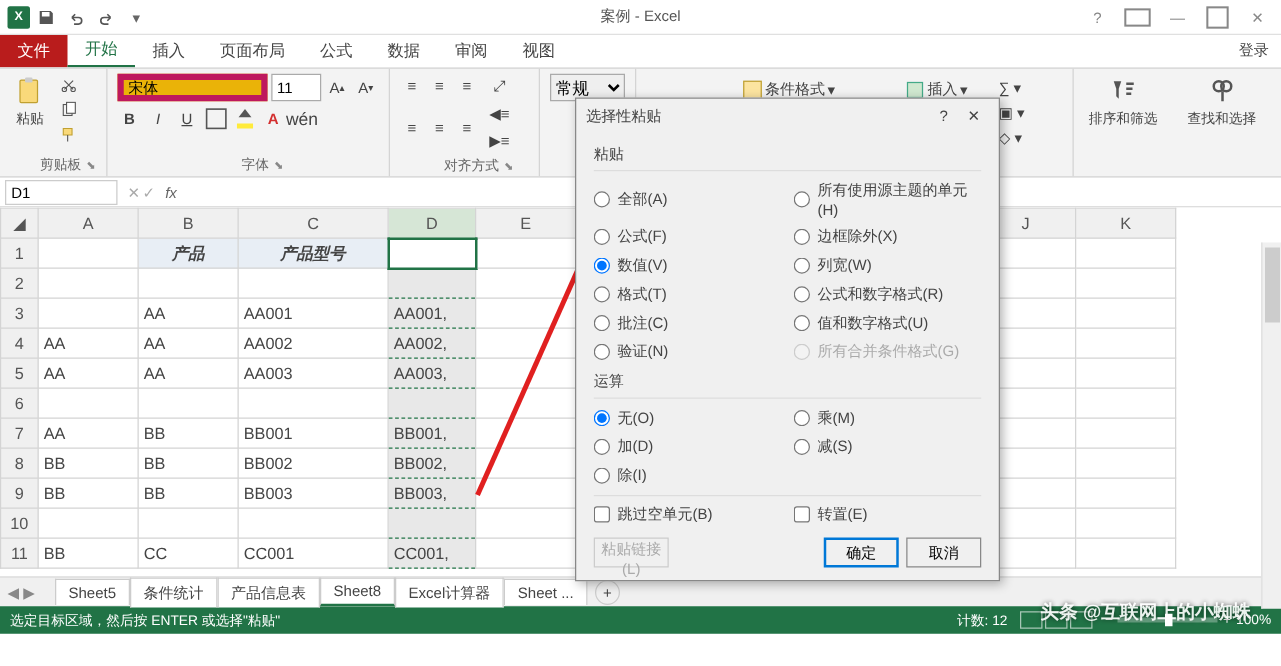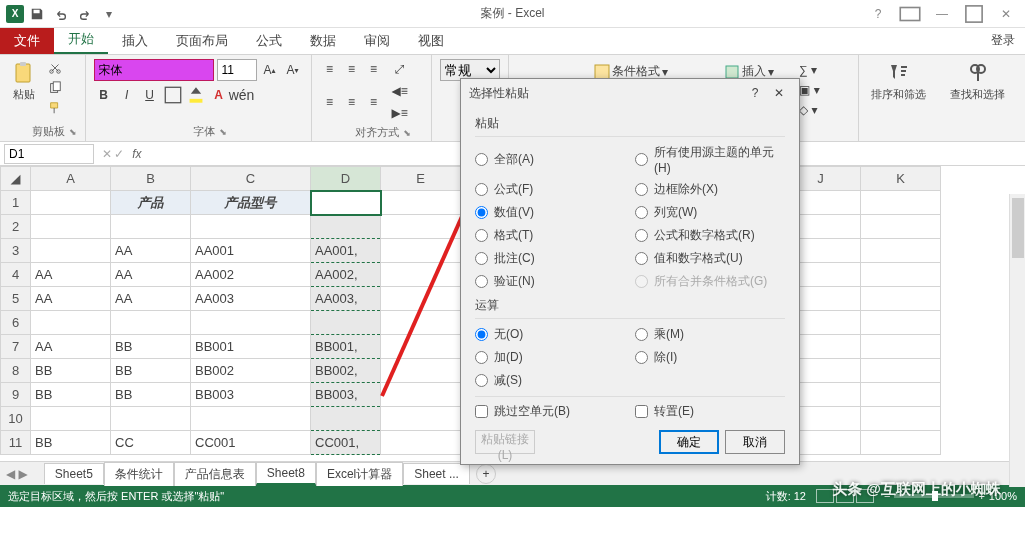--- a/index.html
+++ b/index.html
@@ -28,21 +28,21 @@
 .group-label { text-align: center; font-size: 11px; color: #666; padding-top: 2px; margin-left: 24px; }
 .group-label .dlg { font-size: 9px; color: #888; margin-left: 4px; cursor: pointer; }
 .group-body { display: flex; gap: 6px; align-items: flex-start; flex: 1; }
 .bigbtn { display: flex; flex-direction: column; align-items: center; gap: 2px; padding: 2px 4px; cursor: pointer; }
 .bigbtn svg { width: 24px; height: 24px; }
 .bigbtn span { font-size: 11px; }
 .smallstack { display: flex; flex-direction: column; gap: 2px; }
 .smallbtn { width: 18px; height: 18px; display: flex; align-items: center; justify-content: center; cursor: pointer; color: #555; }
 .smallbtn svg { width: 14px; height: 14px; }
 .font-row { display: flex; gap: 3px; align-items: center; }
-.font-name { width: 120px; height: 22px; border: 1px solid #be185d; background: #d946ef; padding: 0 4px; font-size: 12px; }
+.font-name { width: 120px; height: 22px; border: 5px solid #be185d; background: #eab308; padding: 0 4px; font-size: 12px; }
 .font-size { width: 40px; height: 22px; border: 1px solid #aaa; background: #fff; padding: 0 4px; font-size: 12px; }
 .fbtn { width: 20px; height: 20px; display: flex; align-items: center; justify-content: center; cursor: pointer; border: 1px solid transparent; }
 .align-grid { display: grid; grid-template-columns: repeat(3, 20px); gap: 2px; }
 .rbtn { display: flex; align-items: center; gap: 2px; padding: 2px 4px; cursor: pointer; font-size: 12px; color: #444; }
 .rbtn svg { width: 16px; height: 16px; }
 
 
 .fbar { height: 24px; display: flex; align-items: center; border-bottom: 1px solid #d4d4d4; background: #fff; }
 .namebox { width: 90px; height: 20px; border: 1px solid #ccc; margin: 0 4px; padding: 0 4px; font-size: 12px; }
 .fx { padding: 0 4px; color: #666; font-style: italic; cursor: pointer; }
@@ -585,25 +585,25 @@
         <label class="radio">
             <input type="radio" name="o" style="">
             <span>乘(M)</span>
           </label>
         <label class="radio">
             <input type="radio" name="o" style="">
             <span>加(D)</span>
           </label>
         <label class="radio">
             <input type="radio" name="o" style="">
+            <span>减(S)</span>
+          </label>
+        <label class="radio">
+            <input type="radio" name="o" style="">
             <span>除(I)</span>
-          </label>
-        <label class="radio">
-            <input type="radio" name="o" style="">
-            <span>减(S)</span>
           </label>
       </div>
     </div>
     <div style="border-top:1px solid #ddd;margin:6px 0"></div>
     <div class="dlg-grid">
       <label class="check">
           <input type="checkbox" style="">
           <span>跳过空单元(B)</span>
         </label>
       <label class="check">

